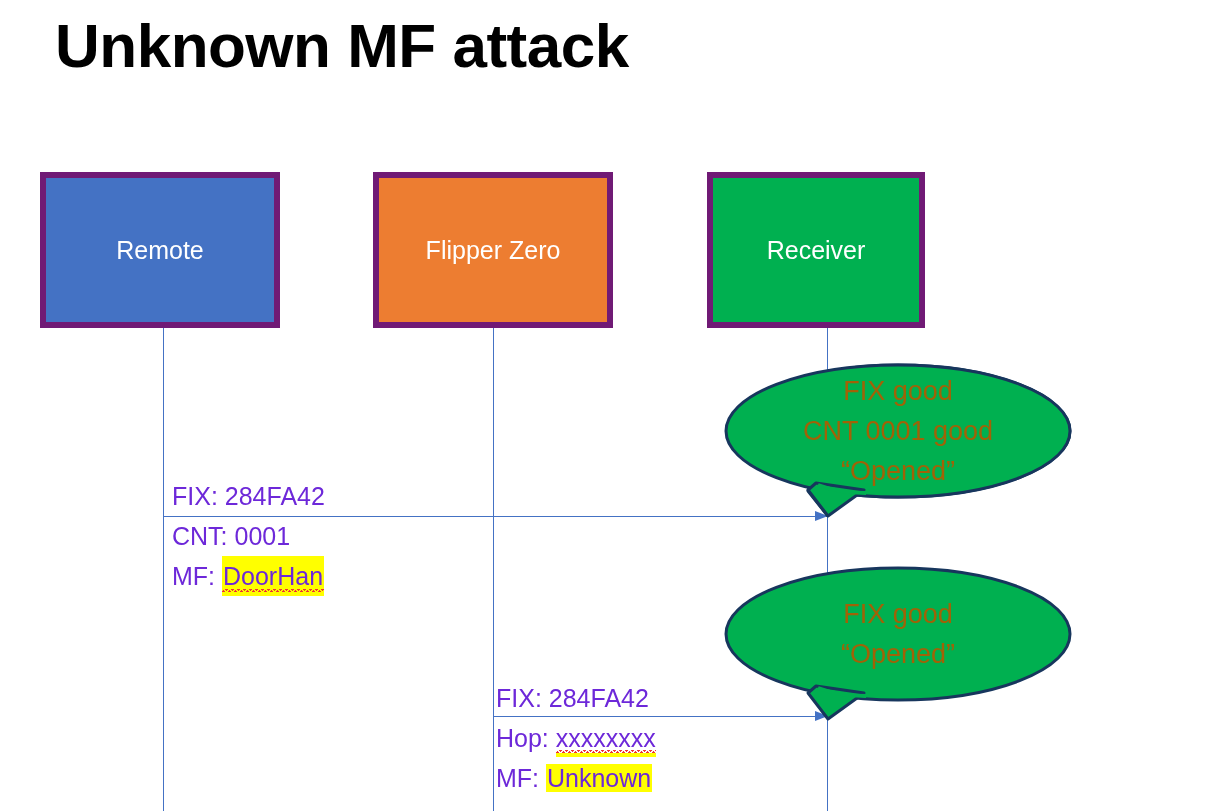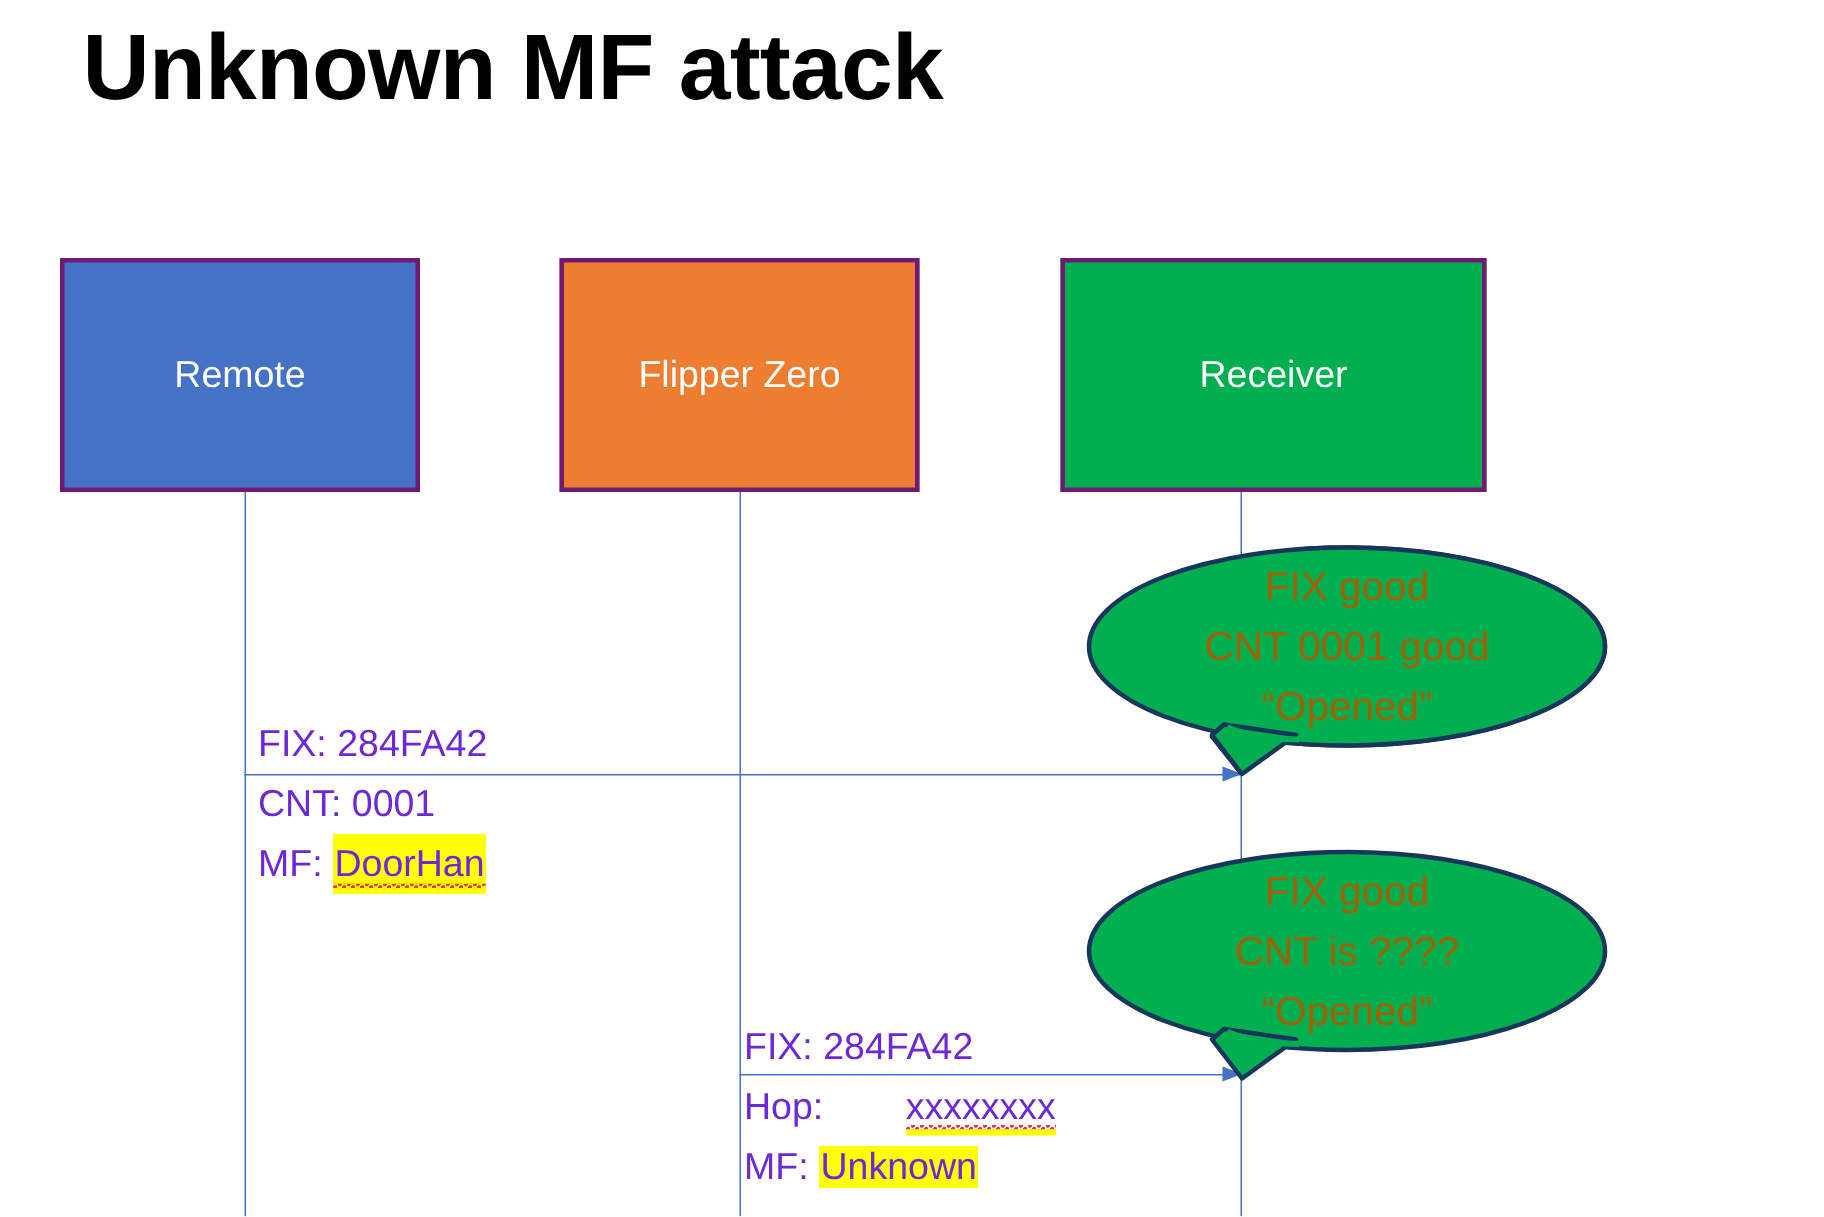--- a/index.html
+++ b/index.html
@@ -45,31 +45,31 @@
   .lifeline.flipper  { left: 493px; }
   .lifeline.receiver { left: 827px; }
 
   
   .actor-box {
     position: absolute;
     top: 172px;
     width: 240px;
     height: 156px;
     box-sizing: border-box;
-    border: 3px solid #701a75;
+    border: 6px solid #701a75;
     display: flex;
     align-items: center;
     justify-content: center;
     color: #ffffff;
     font-size: 25px;
     font-weight: 400;
   }
   .actor-box.remote   { left: 40px;  background: #4472C4; }
   .actor-box.flipper  { left: 373px; background: #ED7D31; }
-  .actor-box.receiver { left: 707px; background: #00B050; width: 284px; }
+  .actor-box.receiver { left: 707px; background: #00B050; width: 218px; }
 
   
   .msg-arrow {
     position: absolute;
     height: 1px;
     background: #4472C4;
   }
   .msg-arrow::after {
     content: "";
     position: absolute;
@@ -113,21 +113,20 @@
     height: 3px;
     background-image:
       radial-gradient(circle at 1.5px 2.6px, #E33 1.3px, transparent 1.5px),
       radial-gradient(circle at 4.5px 0.4px, #E33 1.3px, transparent 1.5px);
     background-size: 6px 3px;
     background-repeat: repeat-x;
   }
   .hop-underline {
     position: relative;
     display: inline-block;
-    margin-left: 48px;
   }
   .hop-underline::before {
     content: "";
     position: absolute;
     left: 0;
     right: 0;
     bottom: 1px;
     height: 4px;
     background: #FFFF00;
   }
@@ -256,18 +255,17 @@
   </div>
 
   <div class="bubble two">
     <svg class="bubble-svg" width="348" height="160" viewBox="0 0 348 160">
       <ellipse cx="174" cy="68" rx="172" ry="66" fill="#00B050" stroke="#17365D" stroke-width="3"></ellipse>
       <path d="M 92 120 L 84 127 L 104 153 L 140 127 Z" fill="#00B050" stroke="#17365D" stroke-width="3" stroke-linejoin="round"></path>
       <path d="M 94 122 C 110 128 126 130 142 130" fill="#00B050" stroke="#00B050" stroke-width="4"></path>
     </svg>
     <div class="bubble-text">
       <span class="line">FIX good</span>
-      <span class="line">CNT is ????</span>
       <span class="line">“Opened”</span>
     </div>
   </div>
 
 </div>
 
 </body></html>

